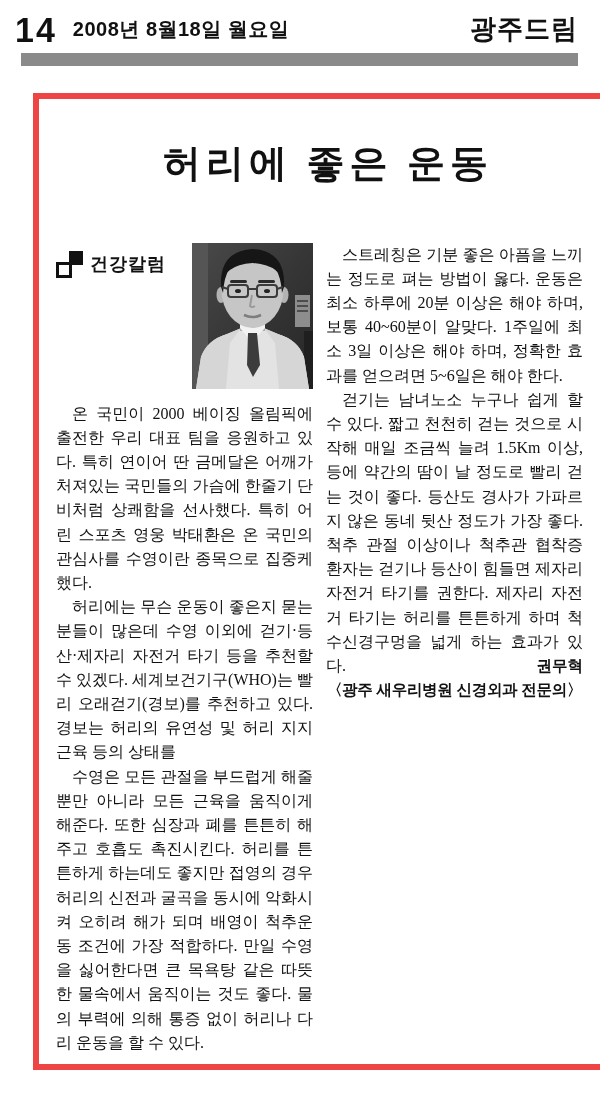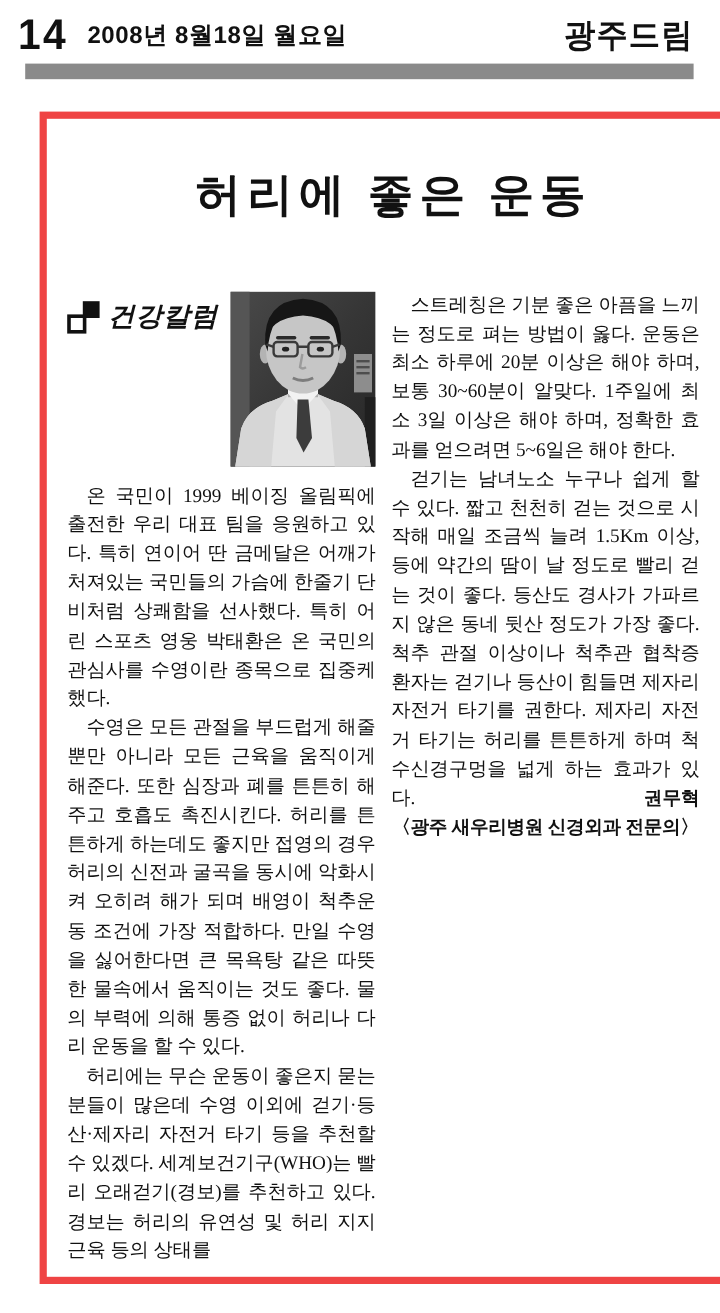--- a/index.html
+++ b/index.html
@@ -62,21 +62,21 @@
   .label-icon .sq-outline {
     position: absolute; left: 0; bottom: 0; width: 16px; height: 16px;
     border: 3px solid #111; background: #fff;
   }
   .label-icon .sq-fill {
     position: absolute; right: 0; top: 0; width: 14px; height: 14px;
     background: #111;
   }
   .column-label-text {
     font-family: "Liberation Sans", sans-serif;
-    font-size: 22px; font-weight: 800; letter-spacing: 1px; font-style: italic;
+    font-size: 18px; font-weight: 800; letter-spacing: 1px;
   }
   .doctor-photo { width: 121px; height: 146px; flex: 0 0 auto; }
   .doctor-photo svg { display: block; width: 100%; height: 100%; }
 
   
   .author-name { float: right; font-weight: 700; font-family: "Liberation Sans", sans-serif; font-size: 15.5px; }
   .byline {
     text-align: center; font-weight: 700; text-indent: 0 !important;
     font-family: "Liberation Sans", sans-serif; font-size: 15.5px; letter-spacing: -0.3px;
   }
@@ -156,27 +156,27 @@
 
               <ellipse cx="46" cy="48" rx="3" ry="2" fill="#222"></ellipse>
               <ellipse cx="75" cy="48" rx="3" ry="2" fill="#222"></ellipse>
 
               <path d="M60,52 L58,63 Q60,65 63,63" fill="none" stroke="#9b9b9b" stroke-width="2"></path>
               <path d="M52,72 Q60.5,76 69,72" fill="none" stroke="#7d7d7d" stroke-width="2.5"></path>
             </svg>
           </div>
         </div>
 
-        <p>온 국민이 1999 베이징 올림픽에 출전한 우리 대표 팀을 응원하고 있다. 특히 연이어 딴 금메달은 어깨가 처져있는 국민들의 가슴에 한줄기 단비처럼 상쾌함을 선사했다. 특히 어린 스포츠 영웅 박태환은 온 국민의 관심사를 수영이란 종목으로 집중케 했다.</p>
+        <p>온 국민이 2000 베이징 올림픽에 출전한 우리 대표 팀을 응원하고 있다. 특히 연이어 딴 금메달은 어깨가 처져있는 국민들의 가슴에 한줄기 단비처럼 상쾌함을 선사했다. 특히 어린 스포츠 영웅 박태환은 온 국민의 관심사를 수영이란 종목으로 집중케 했다.</p>
+        <p>허리에는 무슨 운동이 좋은지 묻는 분들이 많은데 수영 이외에 걷기·등산·제자리 자전거 타기 등을 추천할 수 있겠다. 세계보건기구(WHO)는 빨리 오래걷기(경보)를 추천하고 있다. 경보는 허리의 유연성 및 허리 지지 근육 등의 상태를</p>
         <p>수영은 모든 관절을 부드럽게 해줄 뿐만 아니라 모든 근육을 움직이게 해준다. 또한 심장과 폐를 튼튼히 해주고 호흡도 촉진시킨다. 허리를 튼튼하게 하는데도 좋지만 접영의 경우 허리의 신전과 굴곡을 동시에 악화시켜 오히려 해가 되며 배영이 척추운동 조건에 가장 적합하다. 만일 수영을 싫어한다면 큰 목욕탕 같은 따뜻한 물속에서 움직이는 것도 좋다. 물의 부력에 의해 통증 없이 허리나 다리 운동을 할 수 있다.</p>
-        <p>허리에는 무슨 운동이 좋은지 묻는 분들이 많은데 수영 이외에 걷기·등산·제자리 자전거 타기 등을 추천할 수 있겠다. 세계보건기구(WHO)는 빨리 오래걷기(경보)를 추천하고 있다. 경보는 허리의 유연성 및 허리 지지 근육 등의 상태를</p>
       </div>
 
       <div class="col">
-        <p>스트레칭은 기분 좋은 아픔을 느끼는 정도로 펴는 방법이 옳다. 운동은 최소 하루에 20분 이상은 해야 하며, 보통 30~60분이 알맞다. 1주일에 최소 3일 이상은 해야 하며, 정확한 효과를 얻으려면 5~6일은 해야 한다.</p>
+        <p>스트레칭은 기분 좋은 아픔을 느끼는 정도로 펴는 방법이 옳다. 운동은 최소 하루에 20분 이상은 해야 하며, 보통 40~60분이 알맞다. 1주일에 최소 3일 이상은 해야 하며, 정확한 효과를 얻으려면 5~6일은 해야 한다.</p>
         <p><span>걷기는 남녀노소 누구나 쉽게 할 수 있다. 짧고 천천히 걷는 것으로 시작해 매일 조금씩 늘려 1.5Km 이상, 등에 약간의 땀이 날 정도로 빨리 걷는 것이 좋다. 등산도 경사가 가파르지 않은 동네 뒷산 정도가 가장 좋다. 척추 관절 이상이나 척추관 협착증 환자는 걷기나 등산이 힘들면 제자리 자전거 타기를 권한다. 제자리 자전거 타기는 허리를 튼튼하게 하며 척수신경구멍을 넓게 하는 효과가 있다.</span><span class="author-name">권무혁</span></p>
         <p class="byline">〈광주 새우리병원 신경외과 전문의〉</p>
       </div>
 
     </div>
   </div>
 
 </div>
 
 </body></html>

